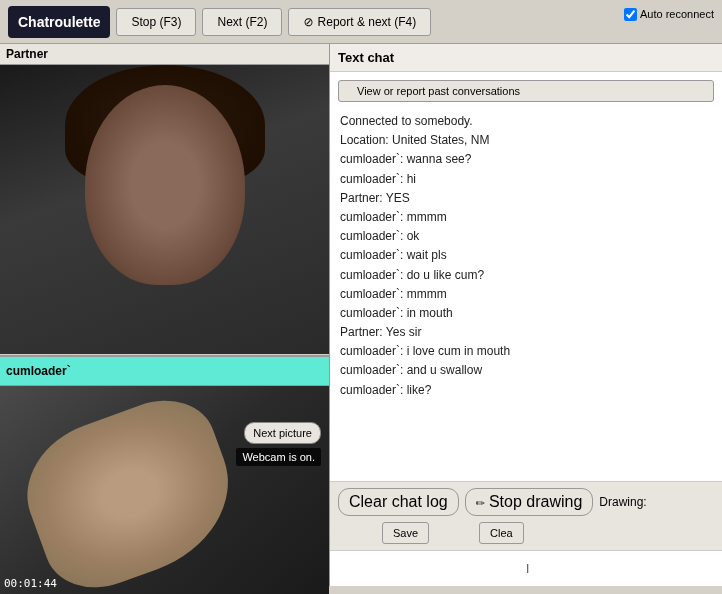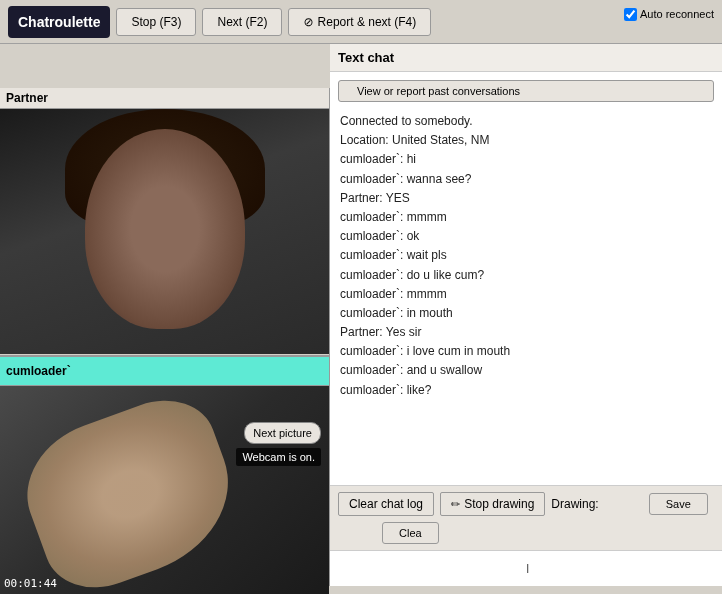--- a/index.html
+++ b/index.html
@@ -66,21 +66,20 @@
       height: calc(594px - 52px);
     }
 
     
     #left-panel {
       width: 330px;
       min-width: 330px;
       display: flex;
       flex-direction: column;
       border-right: 1px solid #999;
-      margin-top: 44px;
     }
 
     #partner-section {
       flex: 1;
       border-bottom: 1px solid #999;
       position: relative;
     }
     #partner-label {
       background: #e8e4de;
       border-bottom: 1px solid #999;
@@ -233,37 +232,37 @@
       background: #e8e4de;
       padding: 6px 8px;
       display: flex;
       align-items: center;
       gap: 6px;
       flex-wrap: wrap;
     }
     .bottom-btn {
       background: #e8e4de;
       border: 1px solid #999;
-      border-radius: 2px;
+      border-radius: 11px;
       padding: 4px 10px;
-      font-size: 12px;
+      font-size: 16px;
       cursor: pointer;
       display: flex;
       align-items: center;
       gap: 4px;
     }
     .drawing-label {
       font-size: 12px;
       font-weight: normal;
     }
     .save-btn, .clear-btn {
       background: #e8e4de;
       border: 1px solid #999;
       border-radius: 3px;
-      padding: 4px 16px;
+      padding: 4px 10px;
       font-size: 11px;
       cursor: pointer;
       margin-left: 44px;
     }
 
     #text-input-area {
       border-top: 1px solid #ccc;
       padding: 4px;
       background: #fff;
       min-height: 36px;
@@ -332,22 +331,22 @@
 
   <div id="right-panel">
     <div id="text-chat-header">Text chat</div>
     <div id="view-report-btn">View or report past conversations</div>
 
     <div id="chat-messages">
     <span class="chat-line">Connected to somebody.</span>
         <span class="chat-line"></span>
         <span class="chat-line">Location: United States, NM</span>
         <span class="chat-line"></span>
+        <span class="chat-line">cumloader`: wanna see?</span>
         <span class="chat-line">cumloader`: hi</span>
-        <span class="chat-line">cumloader`: wanna see?</span>
         <span class="chat-line">Partner: YES</span>
         <span class="chat-line">cumloader`: mmmm</span>
         <span class="chat-line">cumloader`: ok</span>
         <span class="chat-line">cumloader`: wait pls</span>
         <span class="chat-line">cumloader`: do u like cum?</span>
         <span class="chat-line">cumloader`: mmmm</span>
         <span class="chat-line">cumloader`: in mouth</span>
         <span class="chat-line">Partner: Yes sir</span>
         <span class="chat-line">cumloader`: i love cum in mouth</span>
         <span class="chat-line">cumloader`: and u swallow</span>

